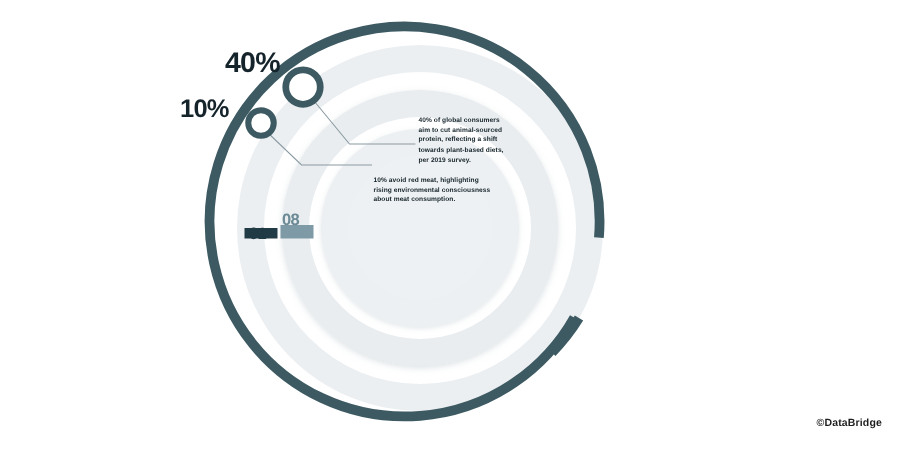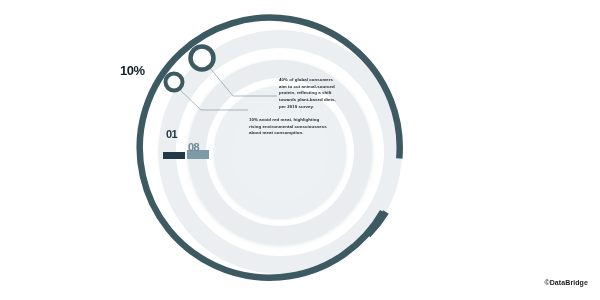--- a/index.html
+++ b/index.html
@@ -4,31 +4,31 @@
 <style>
   html,body{margin:0;padding:0;background:#ffffff;}
   body{width:600px;height:300px;overflow:hidden;
        font-family:"Liberation Sans","DejaVu Sans",sans-serif;}
   #stage{position:relative;width:600px;height:300px;background:#ffffff;}
   #art{position:absolute;left:0;top:0;width:600px;height:300px;}
 
   .pct-label{position:absolute;font-weight:bold;color:#15242b;
              letter-spacing:-0.5px;white-space:nowrap;}
   #pct-40{left:150px;top:32px;font-size:19px;}
-  #pct-10{left:120px;top:63px;font-size:13px;}
+  #pct-10{left:120px;top:63px;font-size:17px;}
 
   .callout{position:absolute;color:#15242b;font-weight:bold;
            font-size:4.4px;line-height:1.52;letter-spacing:0.05px;
            white-space:pre-line;}
   #callout-1{left:279px;top:77px;width:62px;}
   #callout-2{left:249px;top:117px;width:82px;}
 
   .idx-num{position:absolute;font-weight:bold;font-size:11px;
            letter-spacing:-0.5px;}
-  #idx-01{left:166px;top:128px;color:#203b45;}
+  #idx-01{left:166px;top:150px;color:#203b45;}
   #idx-02{left:188px;top:141px;color:#6b8a96;}
 
   #watermark{position:absolute;right:12px;bottom:14px;font-size:7px;
              font-weight:bold;color:#1d1d1d;letter-spacing:0.1px;}
 </style>
 </head>
 <body>
 
 <div id="stage">
 
@@ -57,20 +57,21 @@
     <polyline points="205,62 233,96 277,96" fill="none" stroke="#8a9aa2" stroke-width="0.7"></polyline>
     <polyline points="178,88 201,110 248,110" fill="none" stroke="#8a9aa2" stroke-width="0.7"></polyline>
 
     <circle cx="202" cy="58" r="11.5" fill="#ffffff" stroke="#3d5a63" stroke-width="4.5"></circle>
     <circle cx="174" cy="82" r="8.5" fill="#ffffff" stroke="#3d5a63" stroke-width="4"></circle>
 
     <rect x="163" y="152" width="22" height="7" fill="#203b45"></rect>
     <rect x="187" y="150" width="22" height="9" fill="#7d9aa6"></rect>
   </svg>
 
+  <div class="pct-label" id="pct-40">40%</div>
 
   <div class="pct-label" id="pct-10">10%</div>
 
   <div class="callout" id="callout-1">40% of global consumers aim to cut animal-sourced protein, reflecting a shift towards plant-based diets, per 2019 survey.</div>
 
   <div class="callout" id="callout-2">10% avoid red meat, highlighting rising environmental consciousness about meat consumption.</div>
 
   <div class="idx-num" id="idx-01">01</div>
 
   <div class="idx-num" id="idx-02">08</div>

